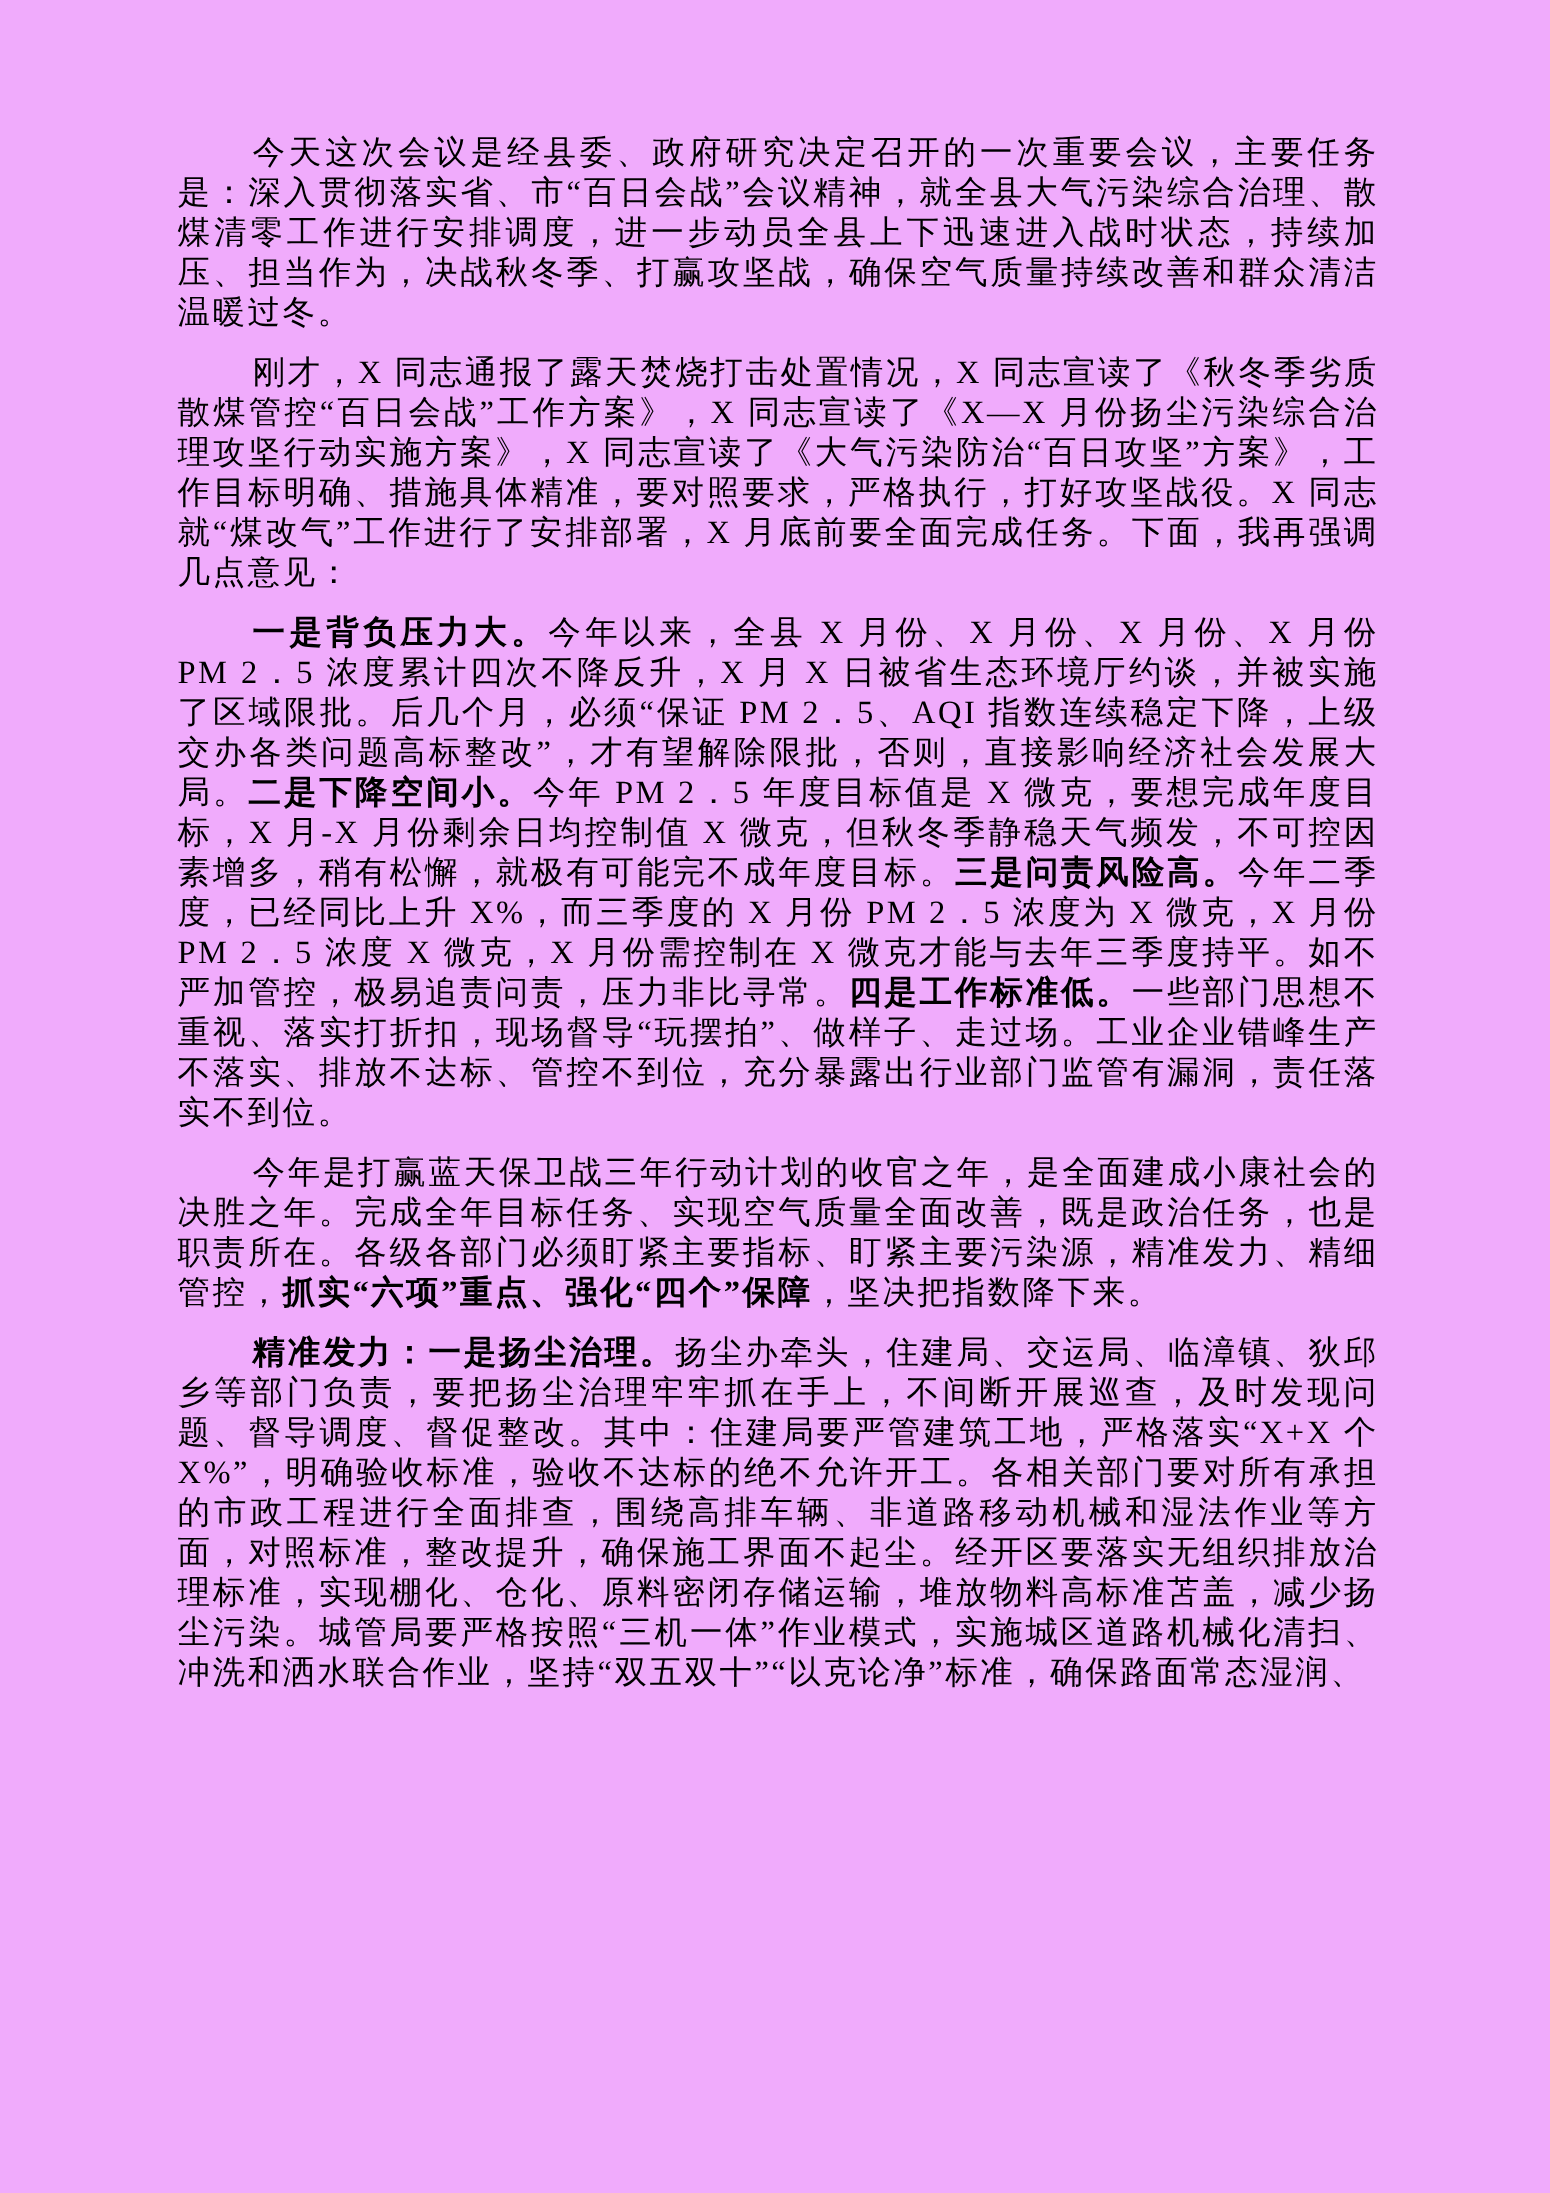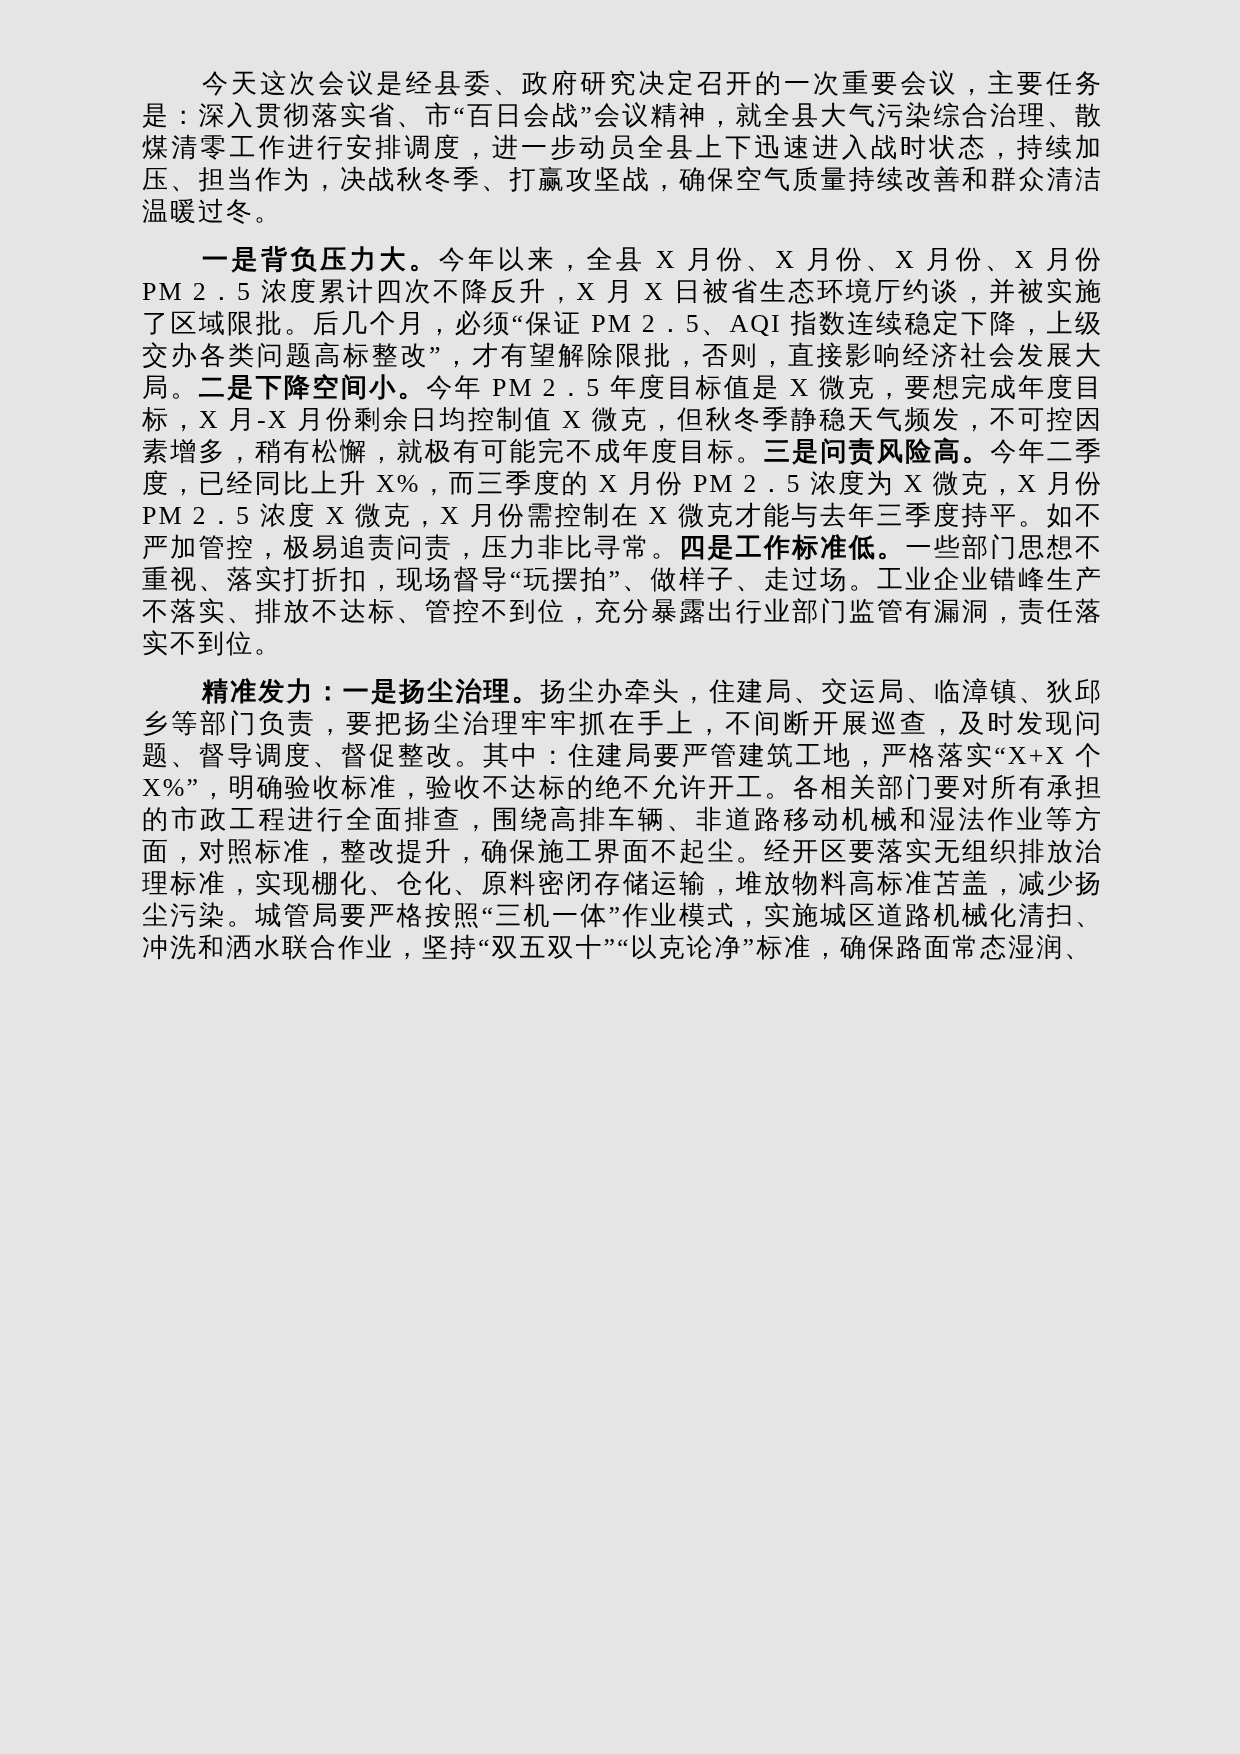--- a/index.html
+++ b/index.html
@@ -4,24 +4,24 @@
 <style>
   html, body {
     margin: 0;
     padding: 0;
     background: #ffffff;
   }
   .page {
     position: relative;
     width: 1240px;
     height: 1754px;
-    background: #e5e5e5;
+    background: #f0abfc;
     overflow: hidden;
     box-sizing: border-box;
-    padding: 68px 137px 0 142px;
+    padding: 106px 137px 0 142px;
   }
   .doc-content {
     font-family: "Liberation Serif", "DejaVu Serif", serif;
     font-size: 26px;
     line-height: 32px;
     color: #000000;
     text-align: justify;
     letter-spacing: 2px;
   }
   .doc-content p {
@@ -37,16 +37,18 @@
   .doc-content span.bold {
     font-weight: 700;
   }
 </style>
 </head>
 <body>
 
 <div class="page">
   <div class="doc-content">
       <p><span>今天这次会议是经县委、政府研究决定召开的一次重要会议，主要任务是：深入贯彻落实省、市“百日会战”会议精神，就全县大气污染综合治理、散煤清零工作进行安排调度，进一步动员全县上下迅速进入战时状态，持续加压、担当作为，决战秋冬季、打赢攻坚战，确保空气质量持续改善和群众清洁温暖过冬。</span></p>
+      <p><span>刚才，X 同志通报了露天焚烧打击处置情况，X 同志宣读了《秋冬季劣质散煤管控“百日会战”工作方案》，X 同志宣读了《X—X 月份扬尘污染综合治理攻坚行动实施方案》，X 同志宣读了《大气污染防治“百日攻坚”方案》，工作目标明确、措施具体精准，要对照要求，严格执行，打好攻坚战役。X 同志就“煤改气”工作进行了安排部署，X 月底前要全面完成任务。下面，我再强调几点意见：</span></p>
       <p><span class="bold">一是背负压力大。</span><span>今年以来，全县 X 月份、X 月份、X 月份、X 月份 PM 2．5 浓度累计四次不降反升，X 月 X 日被省生态环境厅约谈，并被实施了区域限批。后几个月，必须“保证 PM 2．5、AQI 指数连续稳定下降，上级交办各类问题高标整改”，才有望解除限批，否则，直接影响经济社会发展大局。</span><span class="bold">二是下降空间小。</span><span>今年 PM 2．5 年度目标值是 X 微克，要想完成年度目标，X 月-X 月份剩余日均控制值 X 微克，但秋冬季静稳天气频发，不可控因素增多，稍有松懈，就极有可能完不成年度目标。</span><span class="bold">三是问责风险高。</span><span>今年二季度，已经同比上升 X%，而三季度的 X 月份 PM 2．5 浓度为 X 微克，X 月份 PM 2．5 浓度 X 微克，X 月份需控制在 X 微克才能与去年三季度持平。如不严加管控，极易追责问责，压力非比寻常。</span><span class="bold">四是工作标准低。</span><span>一些部门思想不重视、落实打折扣，现场督导“玩摆拍”、做样子、走过场。工业企业错峰生产不落实、排放不达标、管控不到位，充分暴露出行业部门监管有漏洞，责任落实不到位。</span></p>
+      <p><span>今年是打赢蓝天保卫战三年行动计划的收官之年，是全面建成小康社会的决胜之年。完成全年目标任务、实现空气质量全面改善，既是政治任务，也是职责所在。各级各部门必须盯紧主要指标、盯紧主要污染源，精准发力、精细管控，</span><span class="bold">抓实“六项”重点、强化“四个”保障</span><span>，坚决把指数降下来。</span></p>
       <p><span class="bold">精准发力：一是扬尘治理。</span><span>扬尘办牵头，住建局、交运局、临漳镇、狄邱乡等部门负责，要把扬尘治理牢牢抓在手上，不间断开展巡查，及时发现问题、督导调度、督促整改。其中：住建局要严管建筑工地，严格落实“X+X 个 X%”，明确验收标准，验收不达标的绝不允许开工。各相关部门要对所有承担的市政工程进行全面排查，围绕高排车辆、非道路移动机械和湿法作业等方面，对照标准，整改提升，确保施工界面不起尘。经开区要落实无组织排放治理标准，实现棚化、仓化、原料密闭存储运输，堆放物料高标准苫盖，减少扬尘污染。城管局要严格按照“三机一体”作业模式，实施城区道路机械化清扫、冲洗和洒水联合作业，坚持“双五双十”“以克论净”标准，确保路面常态湿润、</span></p>
     </div>
 </div>
 
 </body></html>

